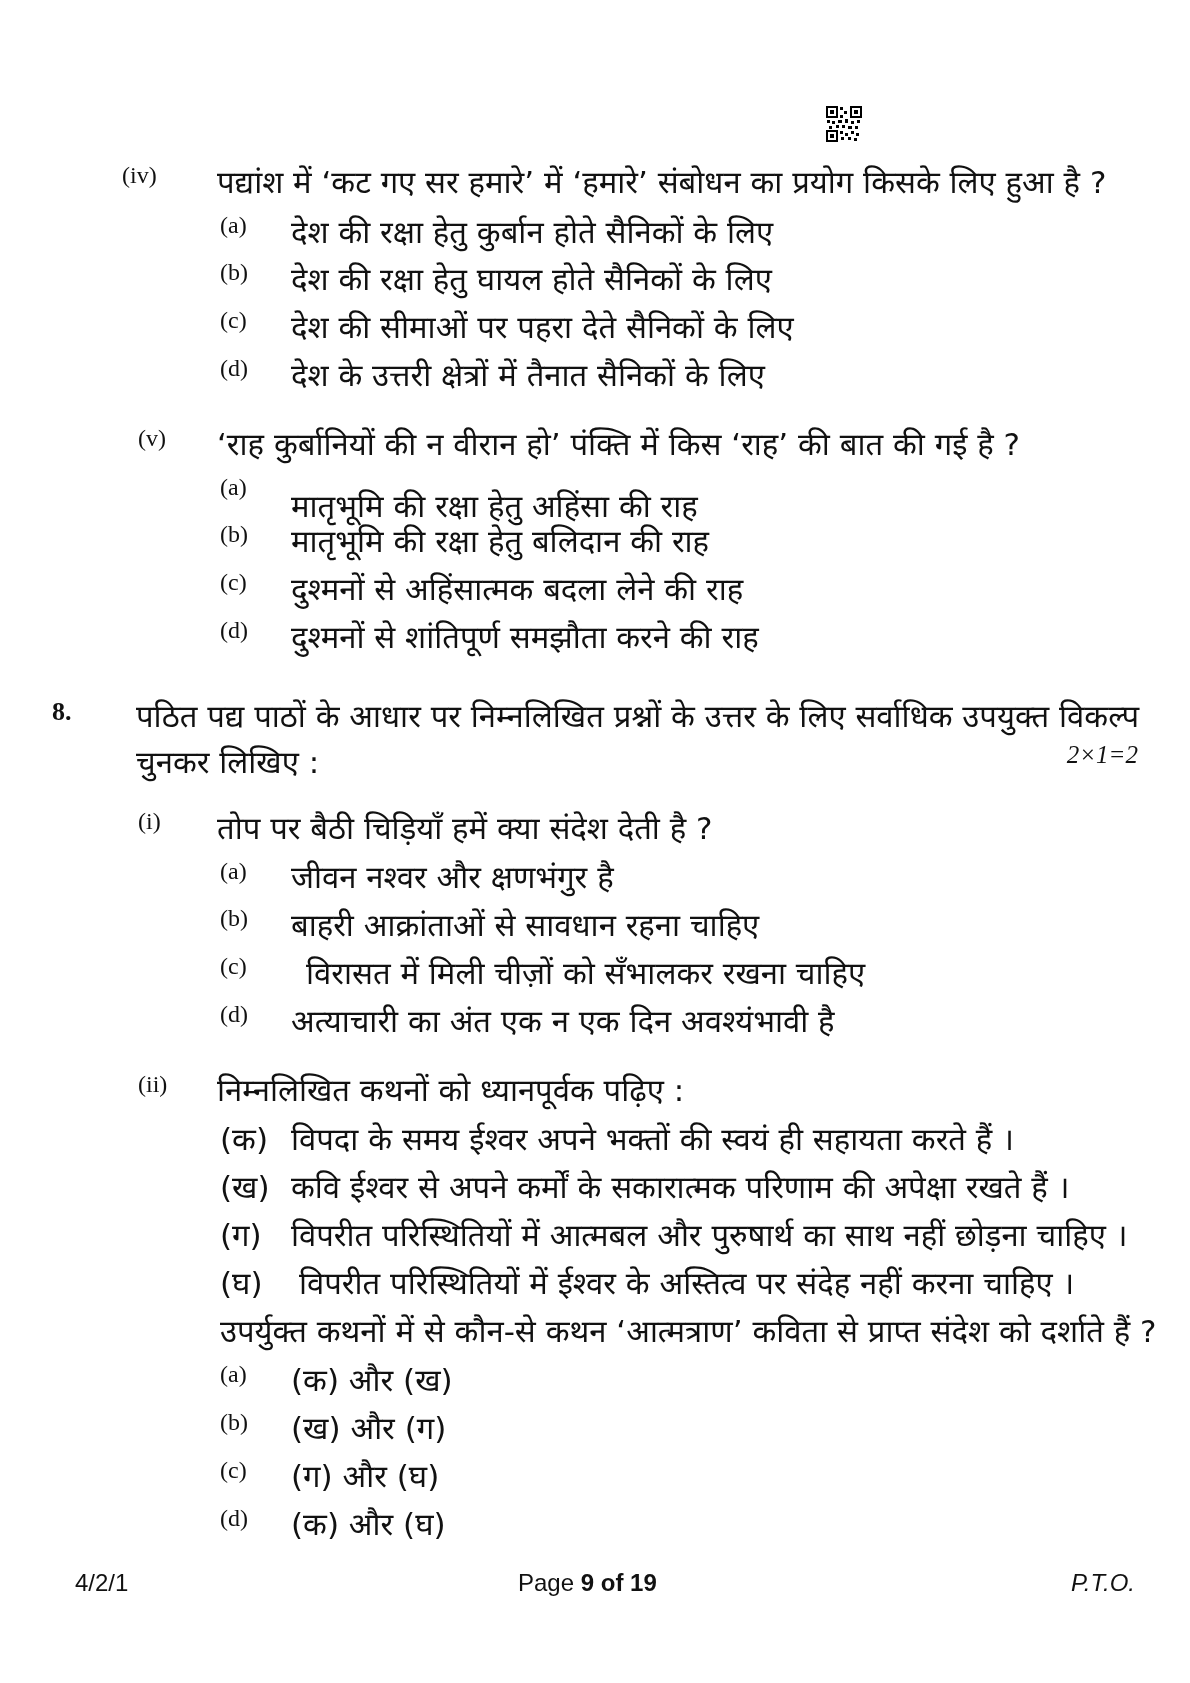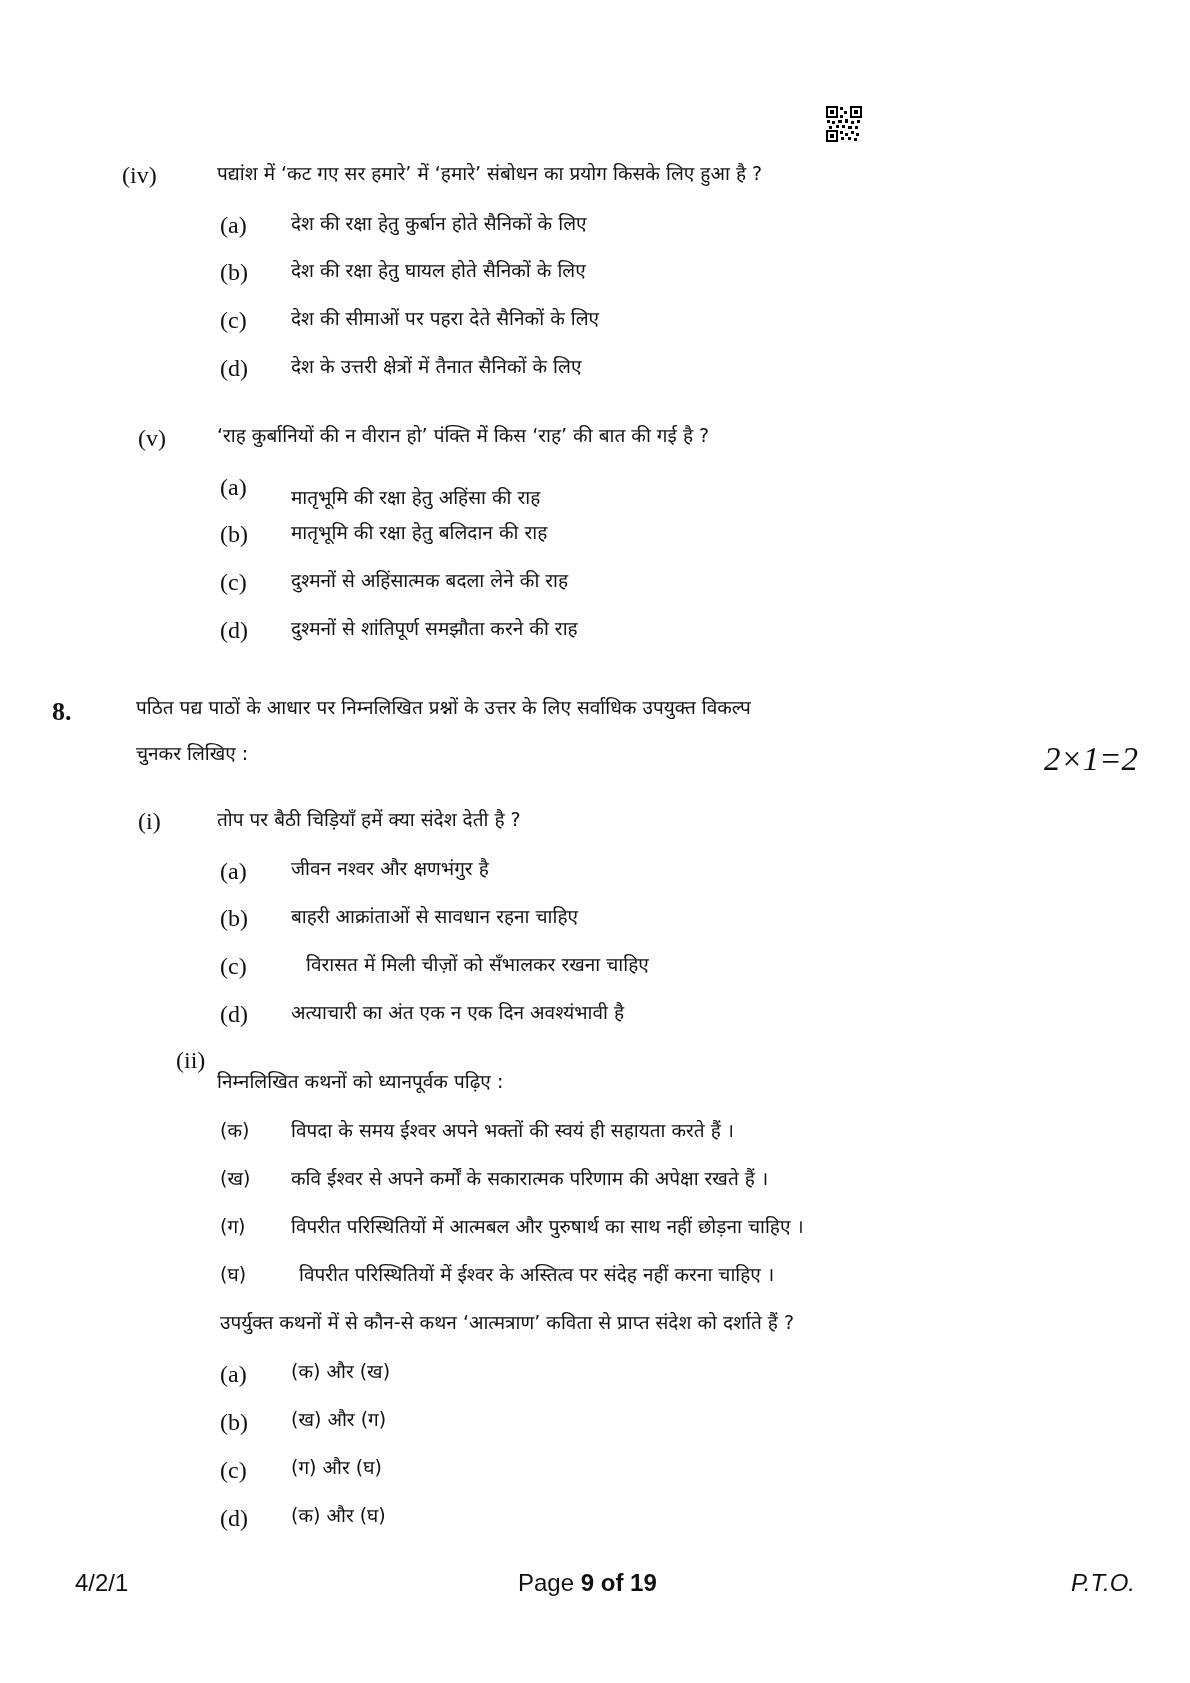--- a/index.html
+++ b/index.html
@@ -31,27 +31,27 @@
       font-size: 24px;
     }
     .qnum {
       position: absolute;
       font-family: "Liberation Serif", "DejaVu Serif", serif;
       font-weight: bold;
       font-size: 26px;
     }
     .txt {
       position: absolute;
-      font-size: 19px;
+      font-size: 31px;
     }
     .marks {
       position: absolute;
       font-family: "Liberation Serif", "DejaVu Serif", serif;
       font-style: italic;
-      font-size: 33px;
+      font-size: 25px;
       right: 52px;
     }
     .footer {
       position: absolute;
       top: 1568px;
       font-family: "Liberation Sans", sans-serif;
       font-size: 24px;
       line-height: 30px;
     }
     .footer b { font-weight: bold; }
@@ -141,21 +141,21 @@
 
     <span class="num" style="left:220px; top:905px;">(b)</span>
     <span class="txt" style="left:291px; top:903px;">बाहरी आक्रांताओं से सावधान रहना चाहिए</span>
 
     <span class="num" style="left:220px; top:953px;">(c)</span>
     <span class="txt" style="left:306px; top:951px;">विरासत में मिली चीज़ों को सँभालकर रखना चाहिए</span>
 
     <span class="num" style="left:220px; top:1001px;">(d)</span>
     <span class="txt" style="left:291px; top:999px;">अत्याचारी का अंत एक न एक दिन अवश्यंभावी है</span>
 
-    <span class="num" style="left:138px; top:1047px;margin-left:38px;">(ii)</span>
+    <span class="num" style="left:138px; top:1071px;">(ii)</span>
     <span class="txt" style="left:217px; top:1068px;">निम्नलिखित कथनों को ध्यानपूर्वक पढ़िए :</span>
 
     <span class="txt" style="left:220px; top:1117px;">(क)</span>
     <span class="txt" style="left:291px; top:1117px;">विपदा के समय ईश्वर अपने भक्तों की स्वयं ही सहायता करते हैं ।</span>
 
     <span class="txt" style="left:220px; top:1165px;">(ख)</span>
     <span class="txt" style="left:291px; top:1165px;">कवि ईश्वर से अपने कर्मों के सकारात्मक परिणाम की अपेक्षा रखते हैं ।</span>
 
     <span class="txt" style="left:220px; top:1213px;">(ग)</span>
     <span class="txt" style="left:291px; top:1213px;">विपरीत परिस्थितियों में आत्मबल और पुरुषार्थ का साथ नहीं छोड़ना चाहिए ।</span>

